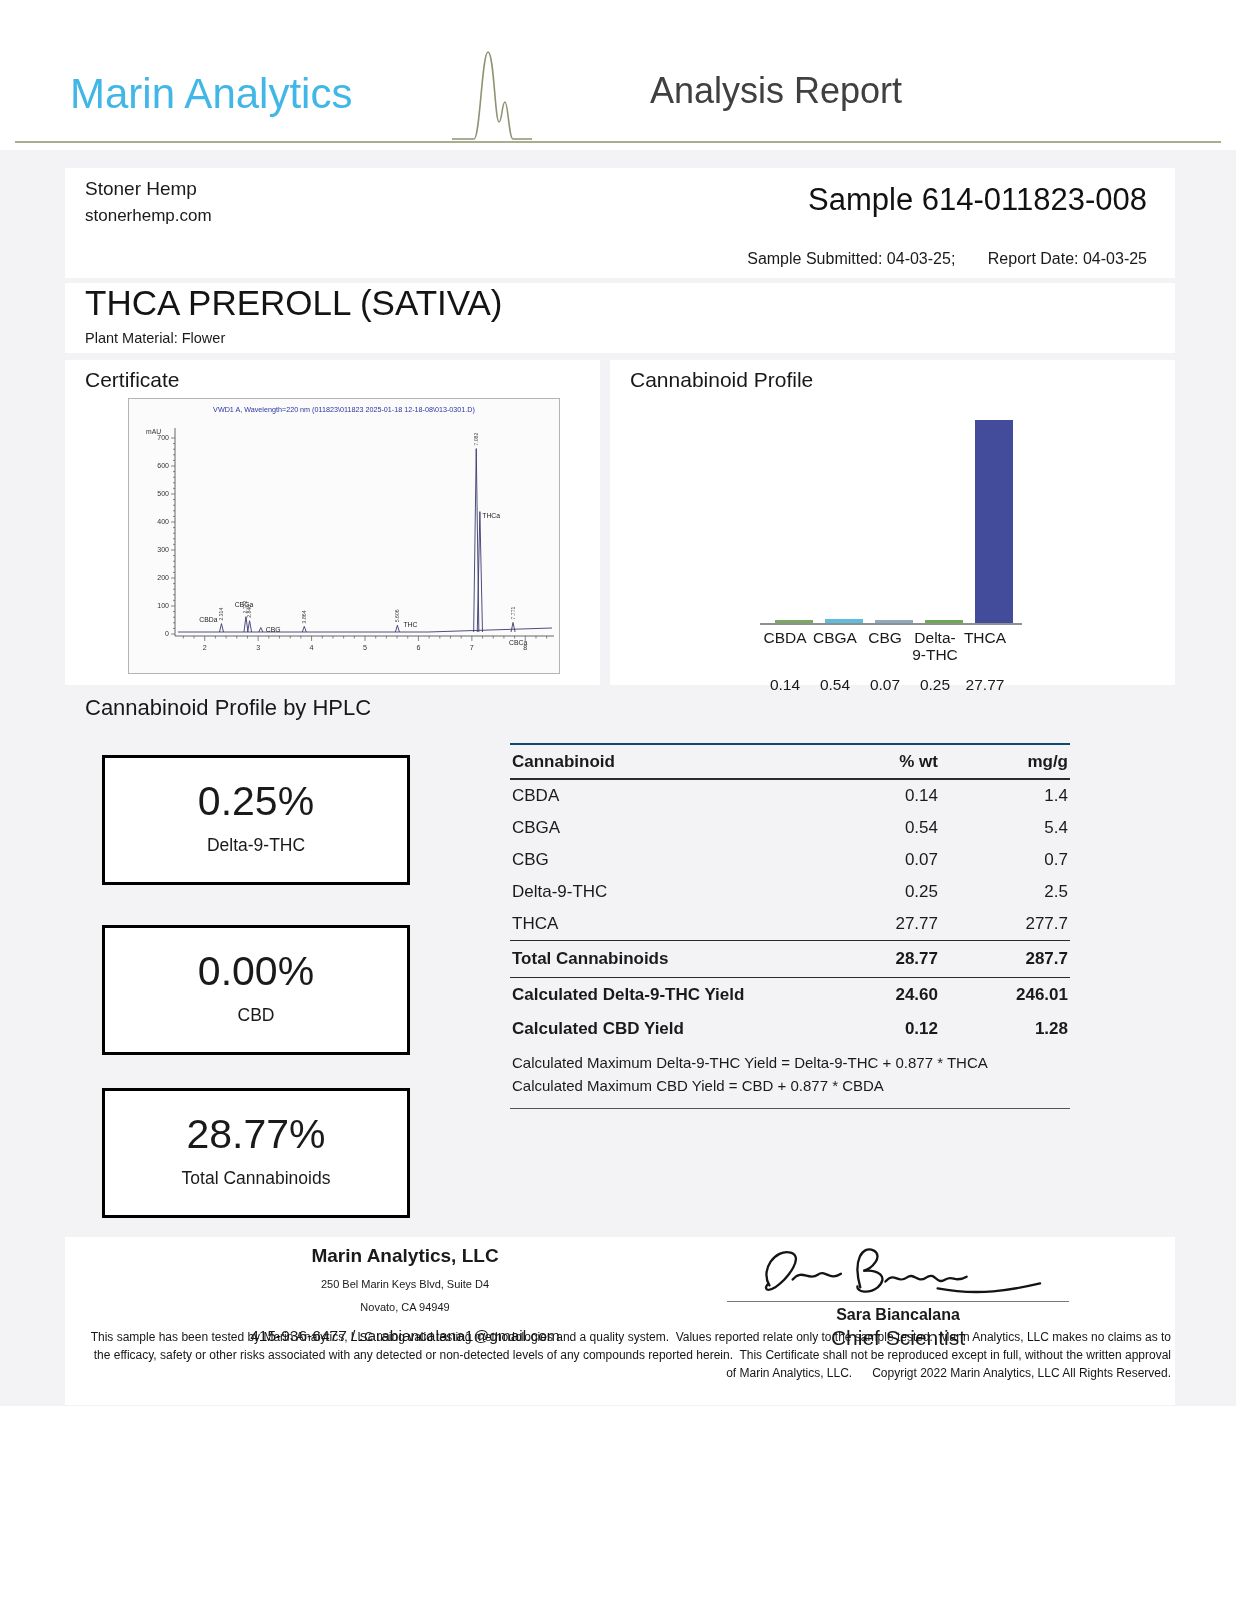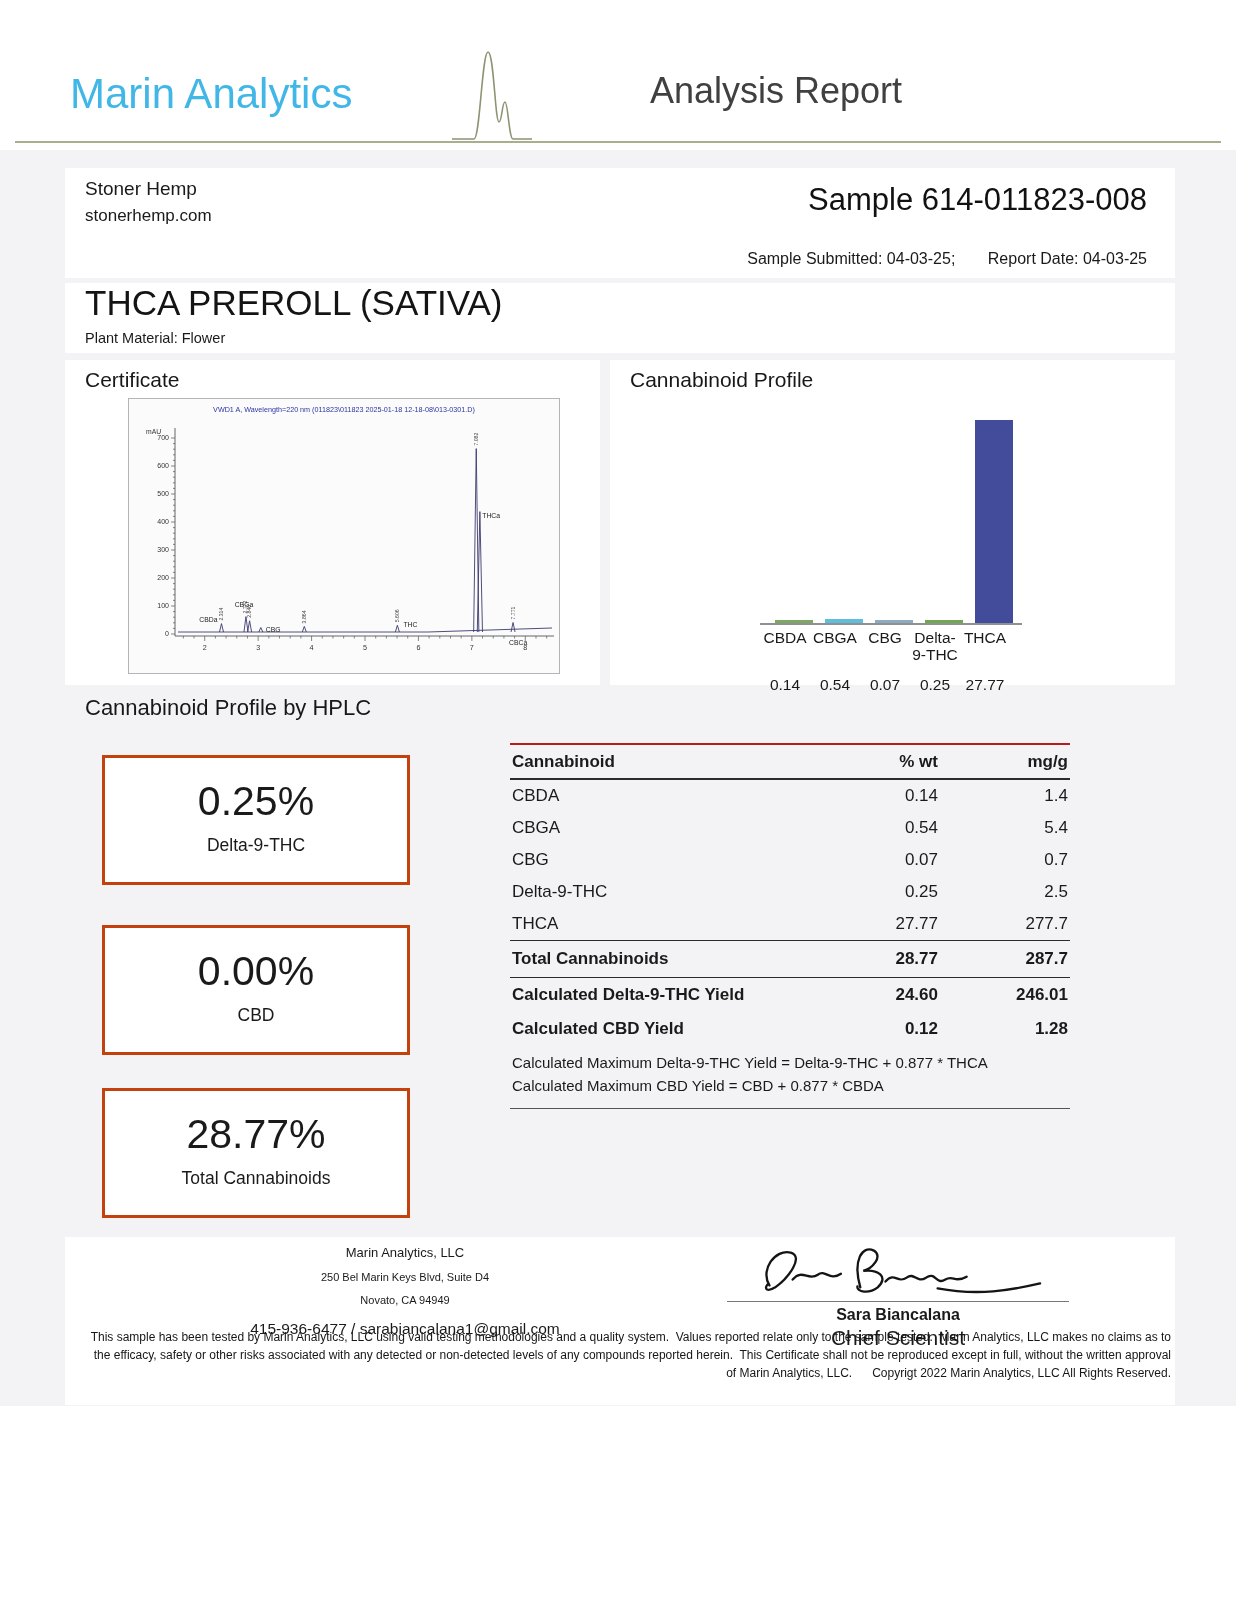--- a/index.html
+++ b/index.html
@@ -38,41 +38,41 @@
   .chart-wrap{position:absolute;left:150px;top:58px;width:265px;}
   .bar-plot{position:relative;width:262px;height:205px;border-bottom:2px solid #8f9094;}
   .bar{position:absolute;bottom:0;width:38px;}
   .bar-cats{display:flex;margin-top:4px;}
   .bar-cats div{width:50px;text-align:center;font-size:15.5px;line-height:1.12;}
   .bar-vals{display:flex;margin-top:12px;}
   .bar-vals div{width:50px;text-align:center;font-size:15.5px;}
 
   
   .hplc-heading{position:absolute;left:85px;top:695px;font-size:22px;color:#181818;}
-  .green-box{position:absolute;left:102px;width:302px;height:124px;background:#fff;border:3px solid #c2410c;text-align:center;}
+  .green-box{position:absolute;left:102px;width:302px;height:124px;background:#fff;border:3px solid #000000;text-align:center;}
   .green-box .gv{font-size:41px;margin-top:20px;}
   .green-box .gl{font-size:17.5px;margin-top:10px;}
 
   
   .tbl-wrap{position:absolute;left:510px;top:743px;width:560px;}
-  table.ctable{width:100%;border-collapse:collapse;border-top:2px solid #b91c1c;}
+  table.ctable{width:100%;border-collapse:collapse;border-top:2px solid #0c4a6e;}
   .ctable th{font-size:17px;font-weight:bold;text-align:left;padding:7px 2px 6px 2px;border-bottom:2px solid #2b2b2b;}
   .ctable th.num, .ctable td.num{text-align:right;}
   .ctable td{font-size:17px;padding:6px 2px;}
   .ctable col.c1{width:300px;} .ctable col.c2{width:130px;} .ctable col.c3{width:130px;}
   .ctable tr.last-plain td{border-bottom:1.5px solid #2b2b2b;}
   .ctable tr.total td{font-weight:bold;border-bottom:1.5px solid #2b2b2b;padding:8px 2px;}
   .ctable tr.calc td{font-weight:bold;padding:7px 2px;}
   .tbl-notes{border-bottom:1.5px solid #555;padding:2px 0 14px 2px;}
   .tbl-notes div{font-size:15px;padding-top:6px;}
 
   
   .footer-card{left:65px;top:1237px;width:1110px;height:168px;}
   .lab-block{position:absolute;left:120px;top:8px;width:440px;text-align:center;}
-  .lab-name{font-size:13px;font-weight:normal;}
+  .lab-name{font-size:19px;font-weight:bold;}
   .lab-addr{font-size:11px;margin-top:11px;}
   .lab-contact{font-size:15.5px;margin-top:14px;}
   .sig-block{position:absolute;left:648px;top:2px;width:370px;text-align:center;}
   .sig-line{border-top:1px solid #777;margin:0 14px;}
   .sig-name{font-size:16px;font-weight:bold;margin-top:4px;}
   .sig-title{font-size:21px;margin-top:2px;}
 
   .disclaimer{position:absolute;left:85px;top:1328px;width:1086px;font-size:12px;line-height:1.5;color:#161616;white-space:pre-wrap;text-align:right;}
 </style>
 </head>

